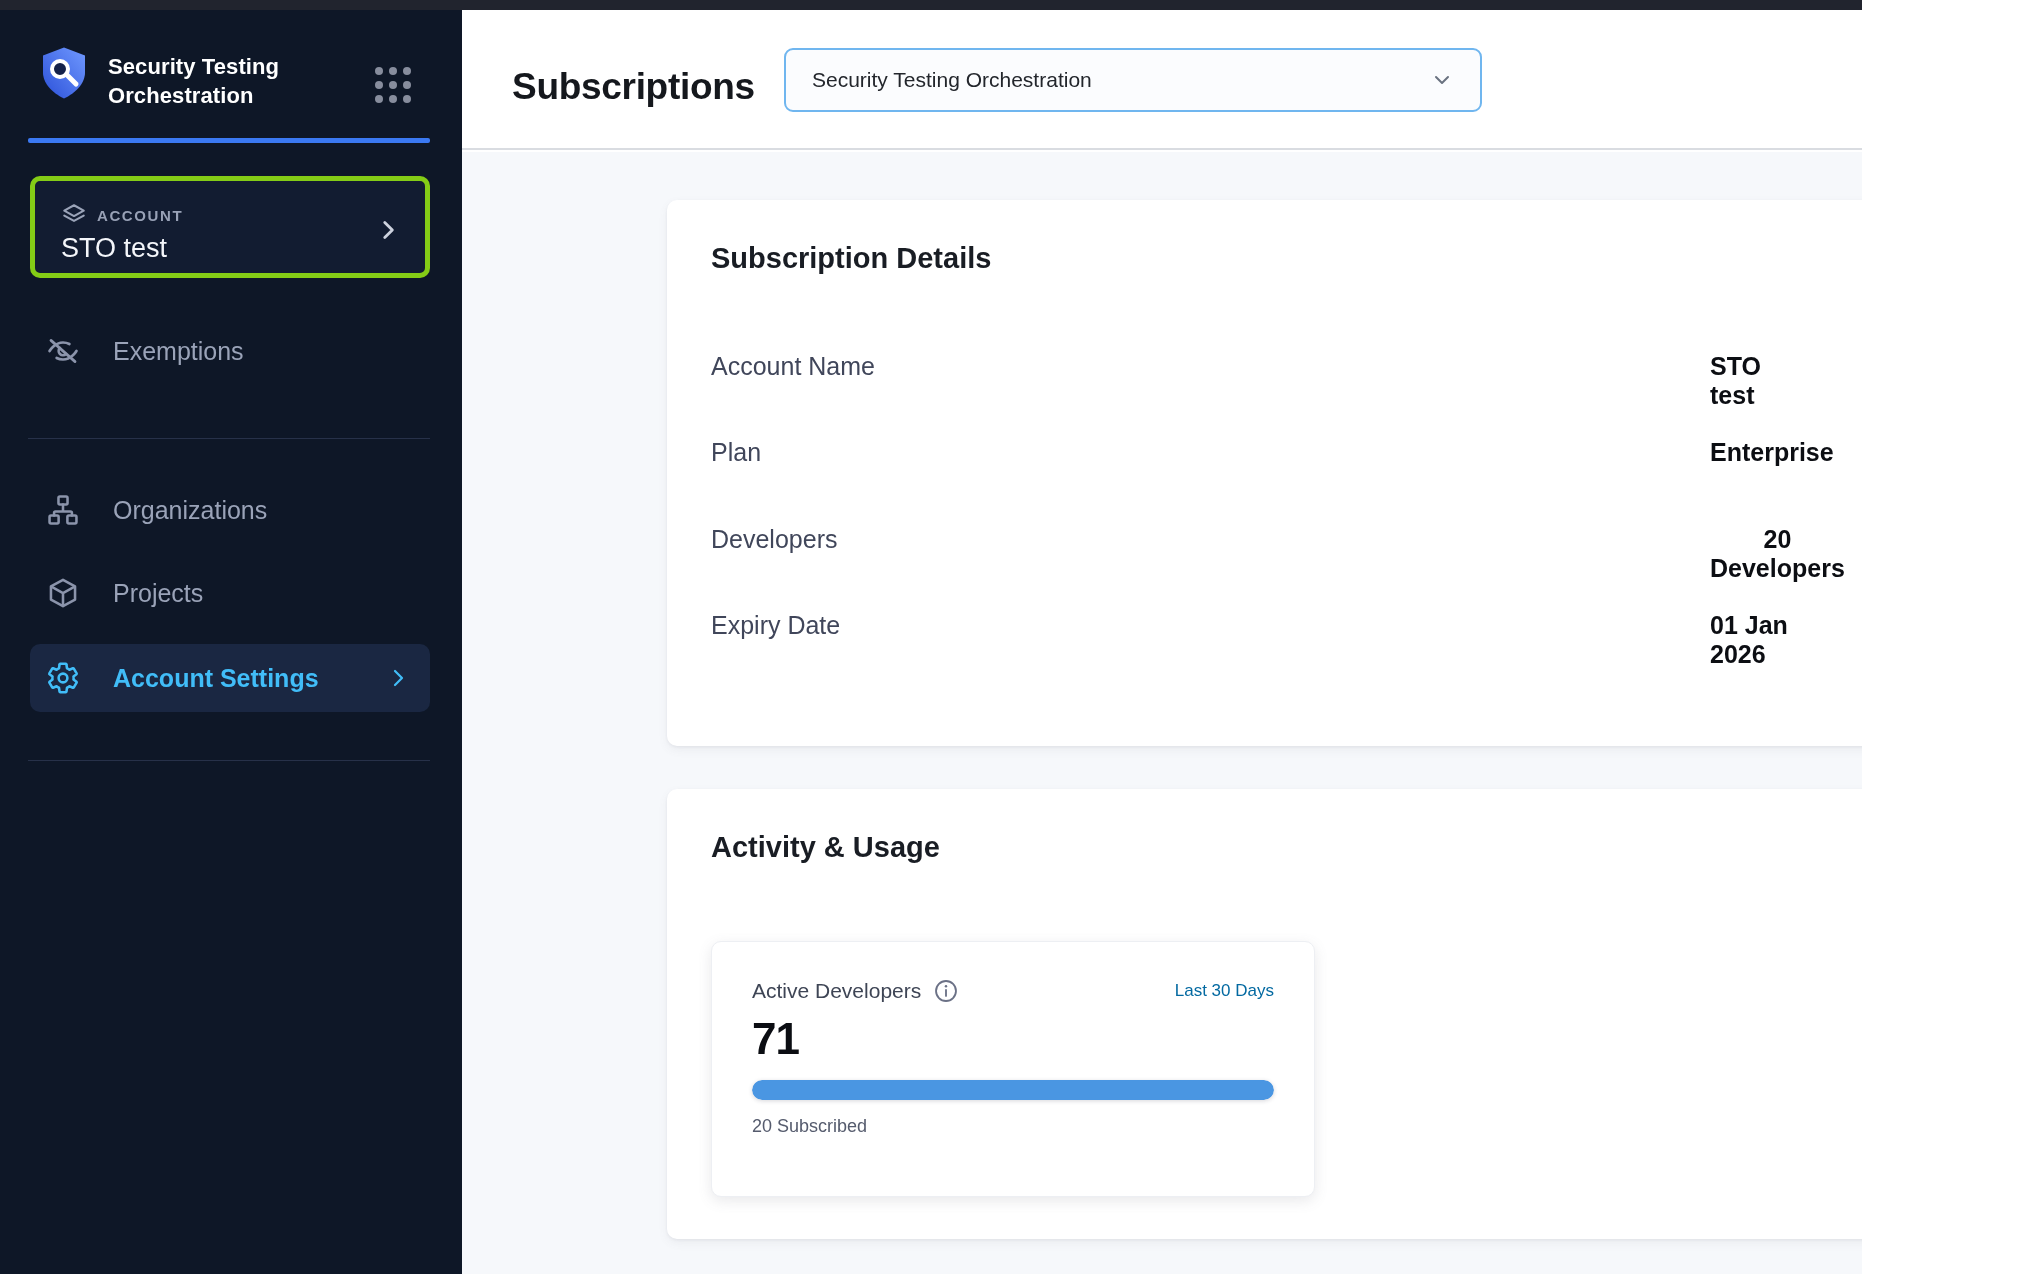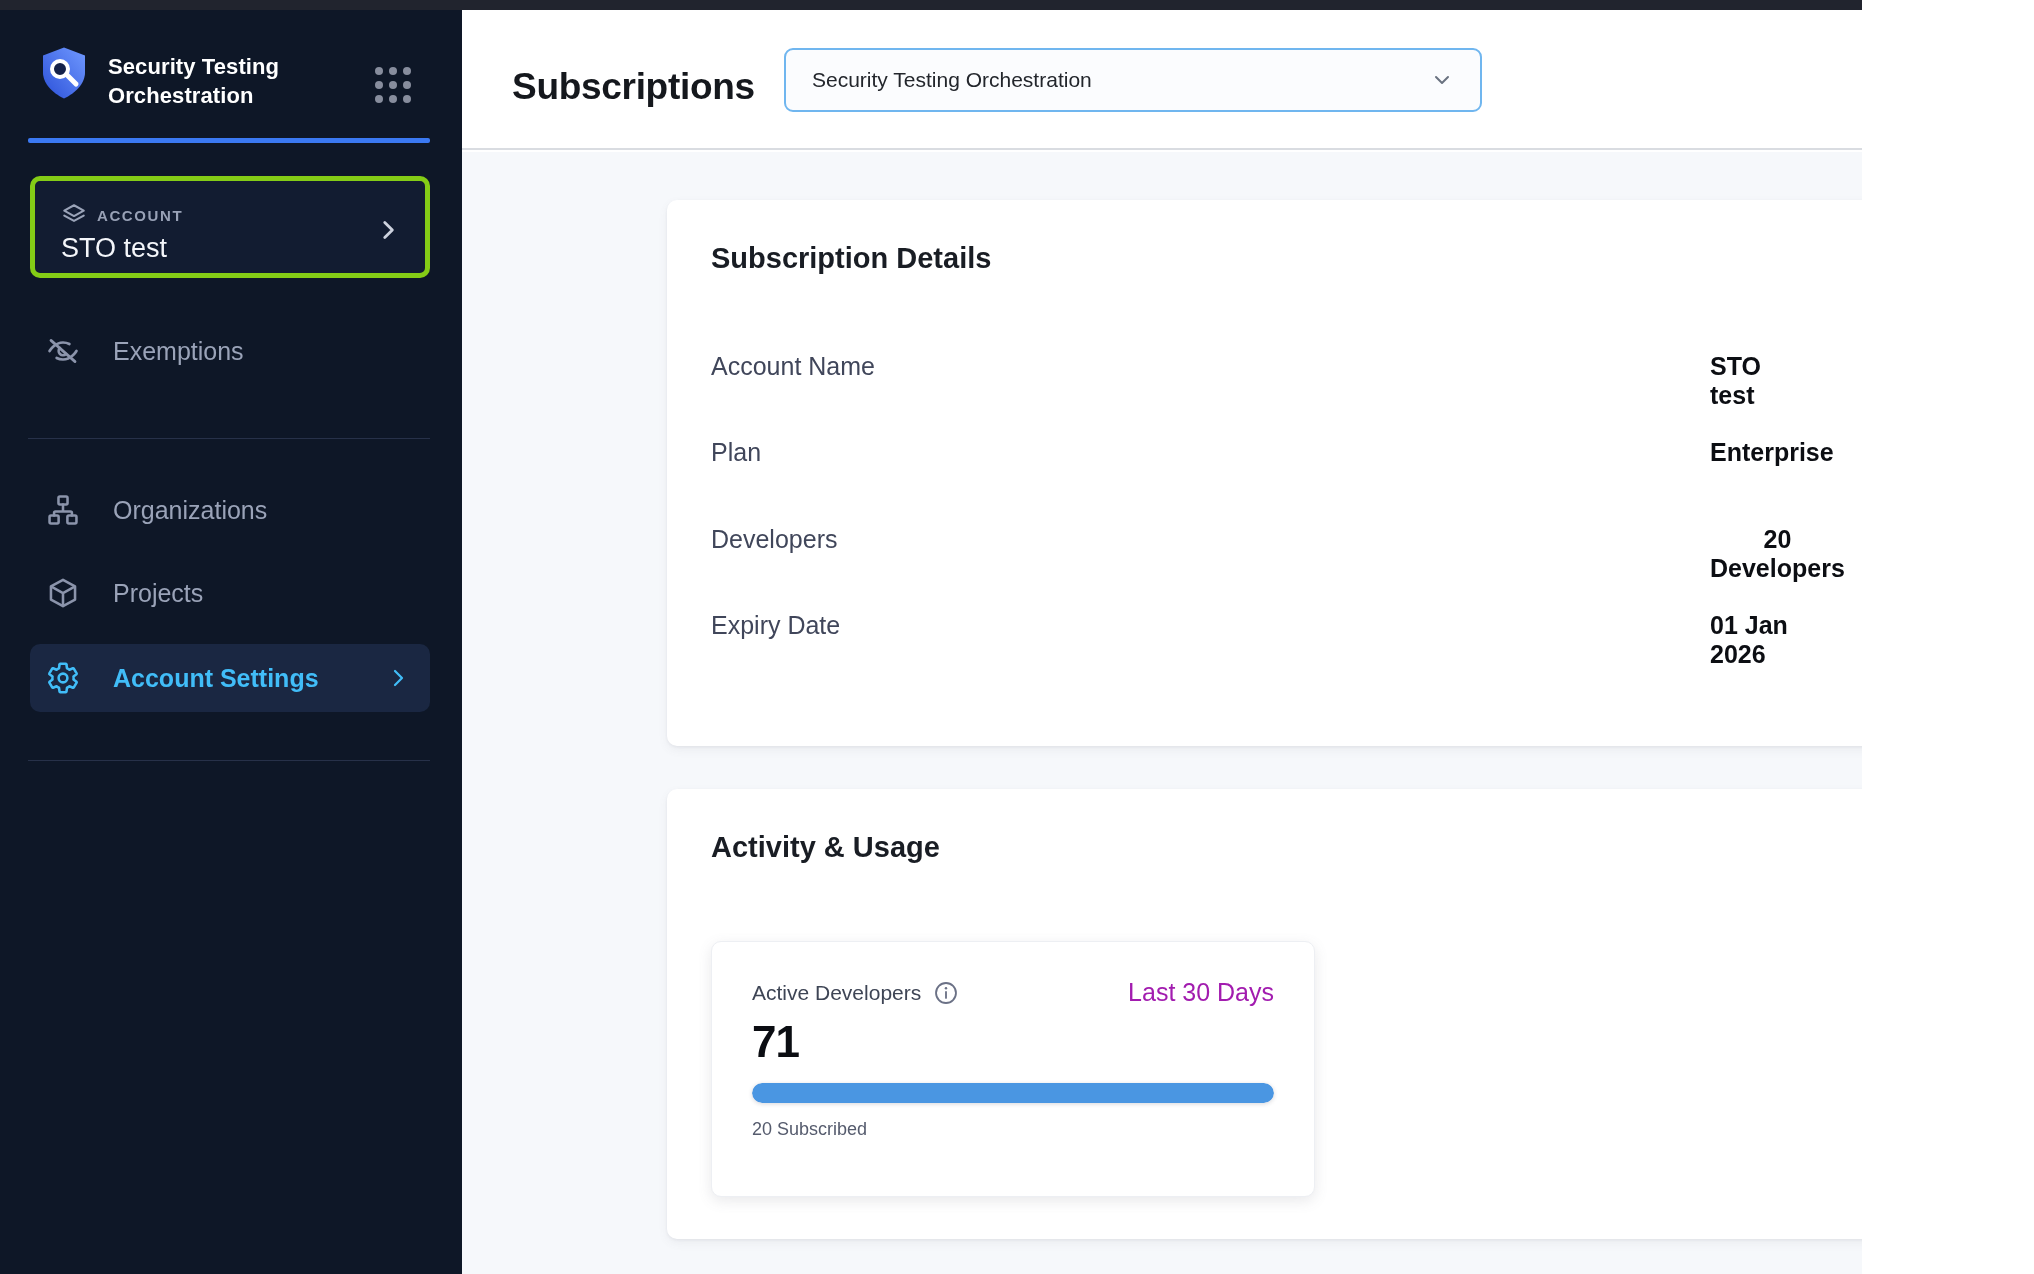--- a/index.html
+++ b/index.html
@@ -59,21 +59,21 @@
   .detail-row { position:absolute; left:44px; right:80px; height:34px; }
   .detail-label { position:absolute; left:0; font-size:25px; color:#40465a; }
   .detail-value { position:absolute; left:999px; font-size:25px; font-weight:700; color:#0c0e13; }
 
   .stat-card { position:absolute; top:152px; left:44px; width:604px; height:256px; background:#ffffff;
                border:1px solid #edeff3; border-radius:10px; padding:36px 40px;
                box-shadow:0 4px 14px rgba(96,97,112,.14); }
   .stat-head { display:flex; align-items:center; }
   .stat-label { font-size:21px; color:#3e4555; }
   .info-icon { width:26px; height:26px; margin-left:12px; color:#6b7186; cursor:pointer; }
-  .stat-period { margin-left:auto; font-size:25px; color:#a21caf; }
+  .stat-period { margin-left:auto; font-size:17px; color:#0369a1; }
   .stat-value { margin-top:10px; font-size:44px; font-weight:700; color:#0b0d12; letter-spacing:-1px; }
   .progress-track { margin-top:16px; height:20px; border-radius:999px; background:#e8ebf0;
                     box-shadow:0 1px 4px rgba(40,41,61,.18); overflow:hidden; }
   .progress-fill { height:100%; width:0; background:#4a96e2; border-radius:999px; }
   .stat-subscribed { margin-top:16px; font-size:18px; color:#555b6d; }
 </style>
 </head>
 <body>
 
 <div id="screen">

